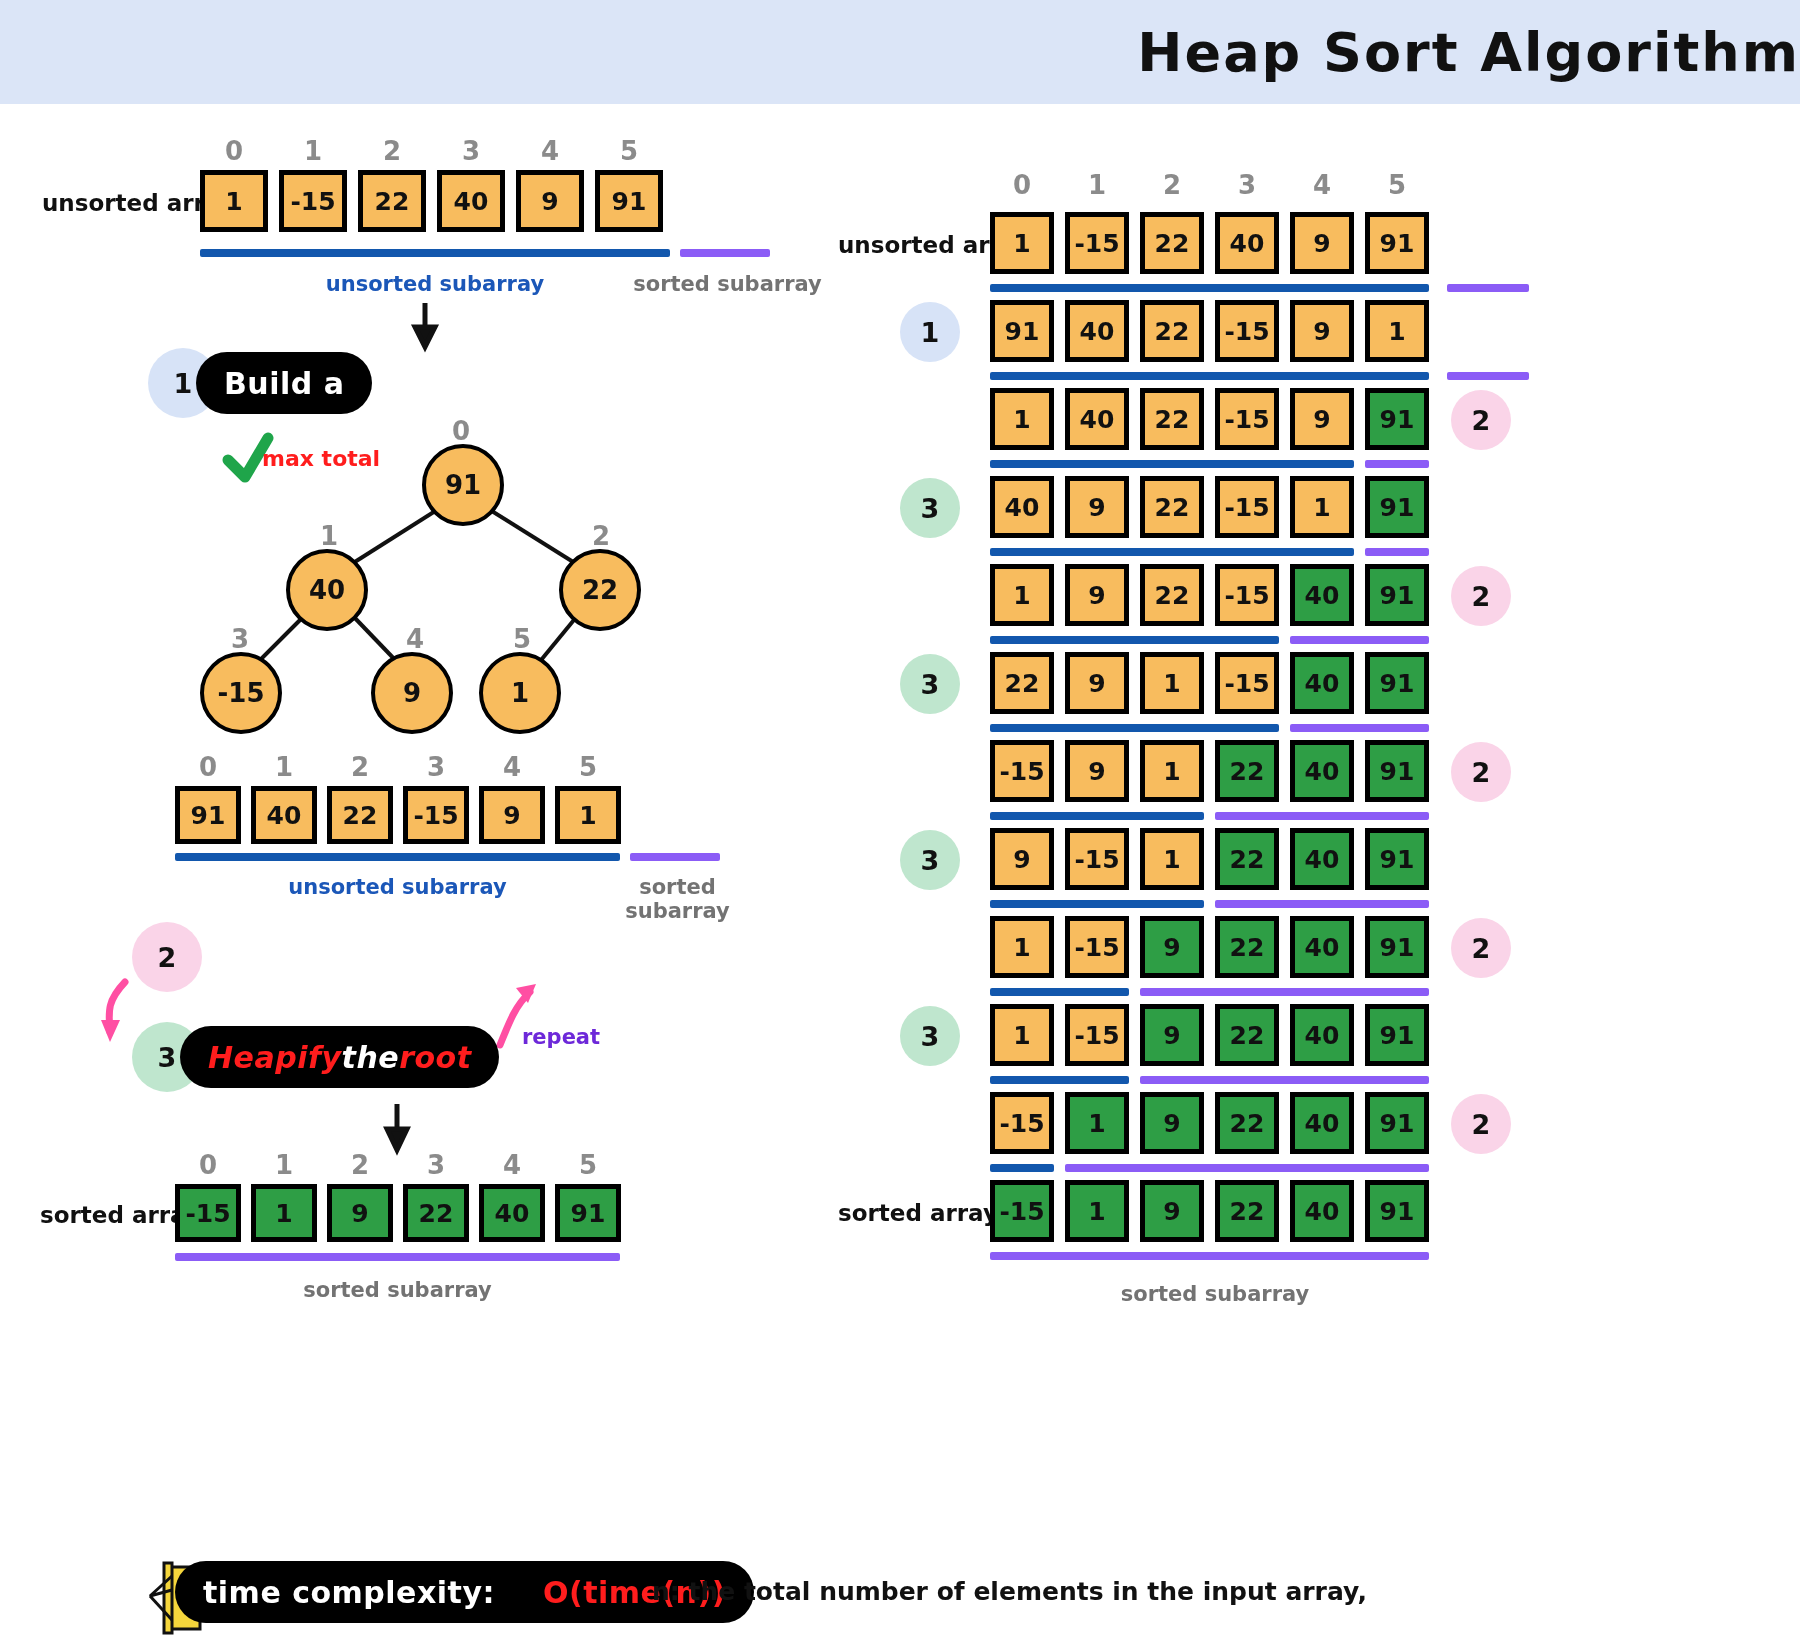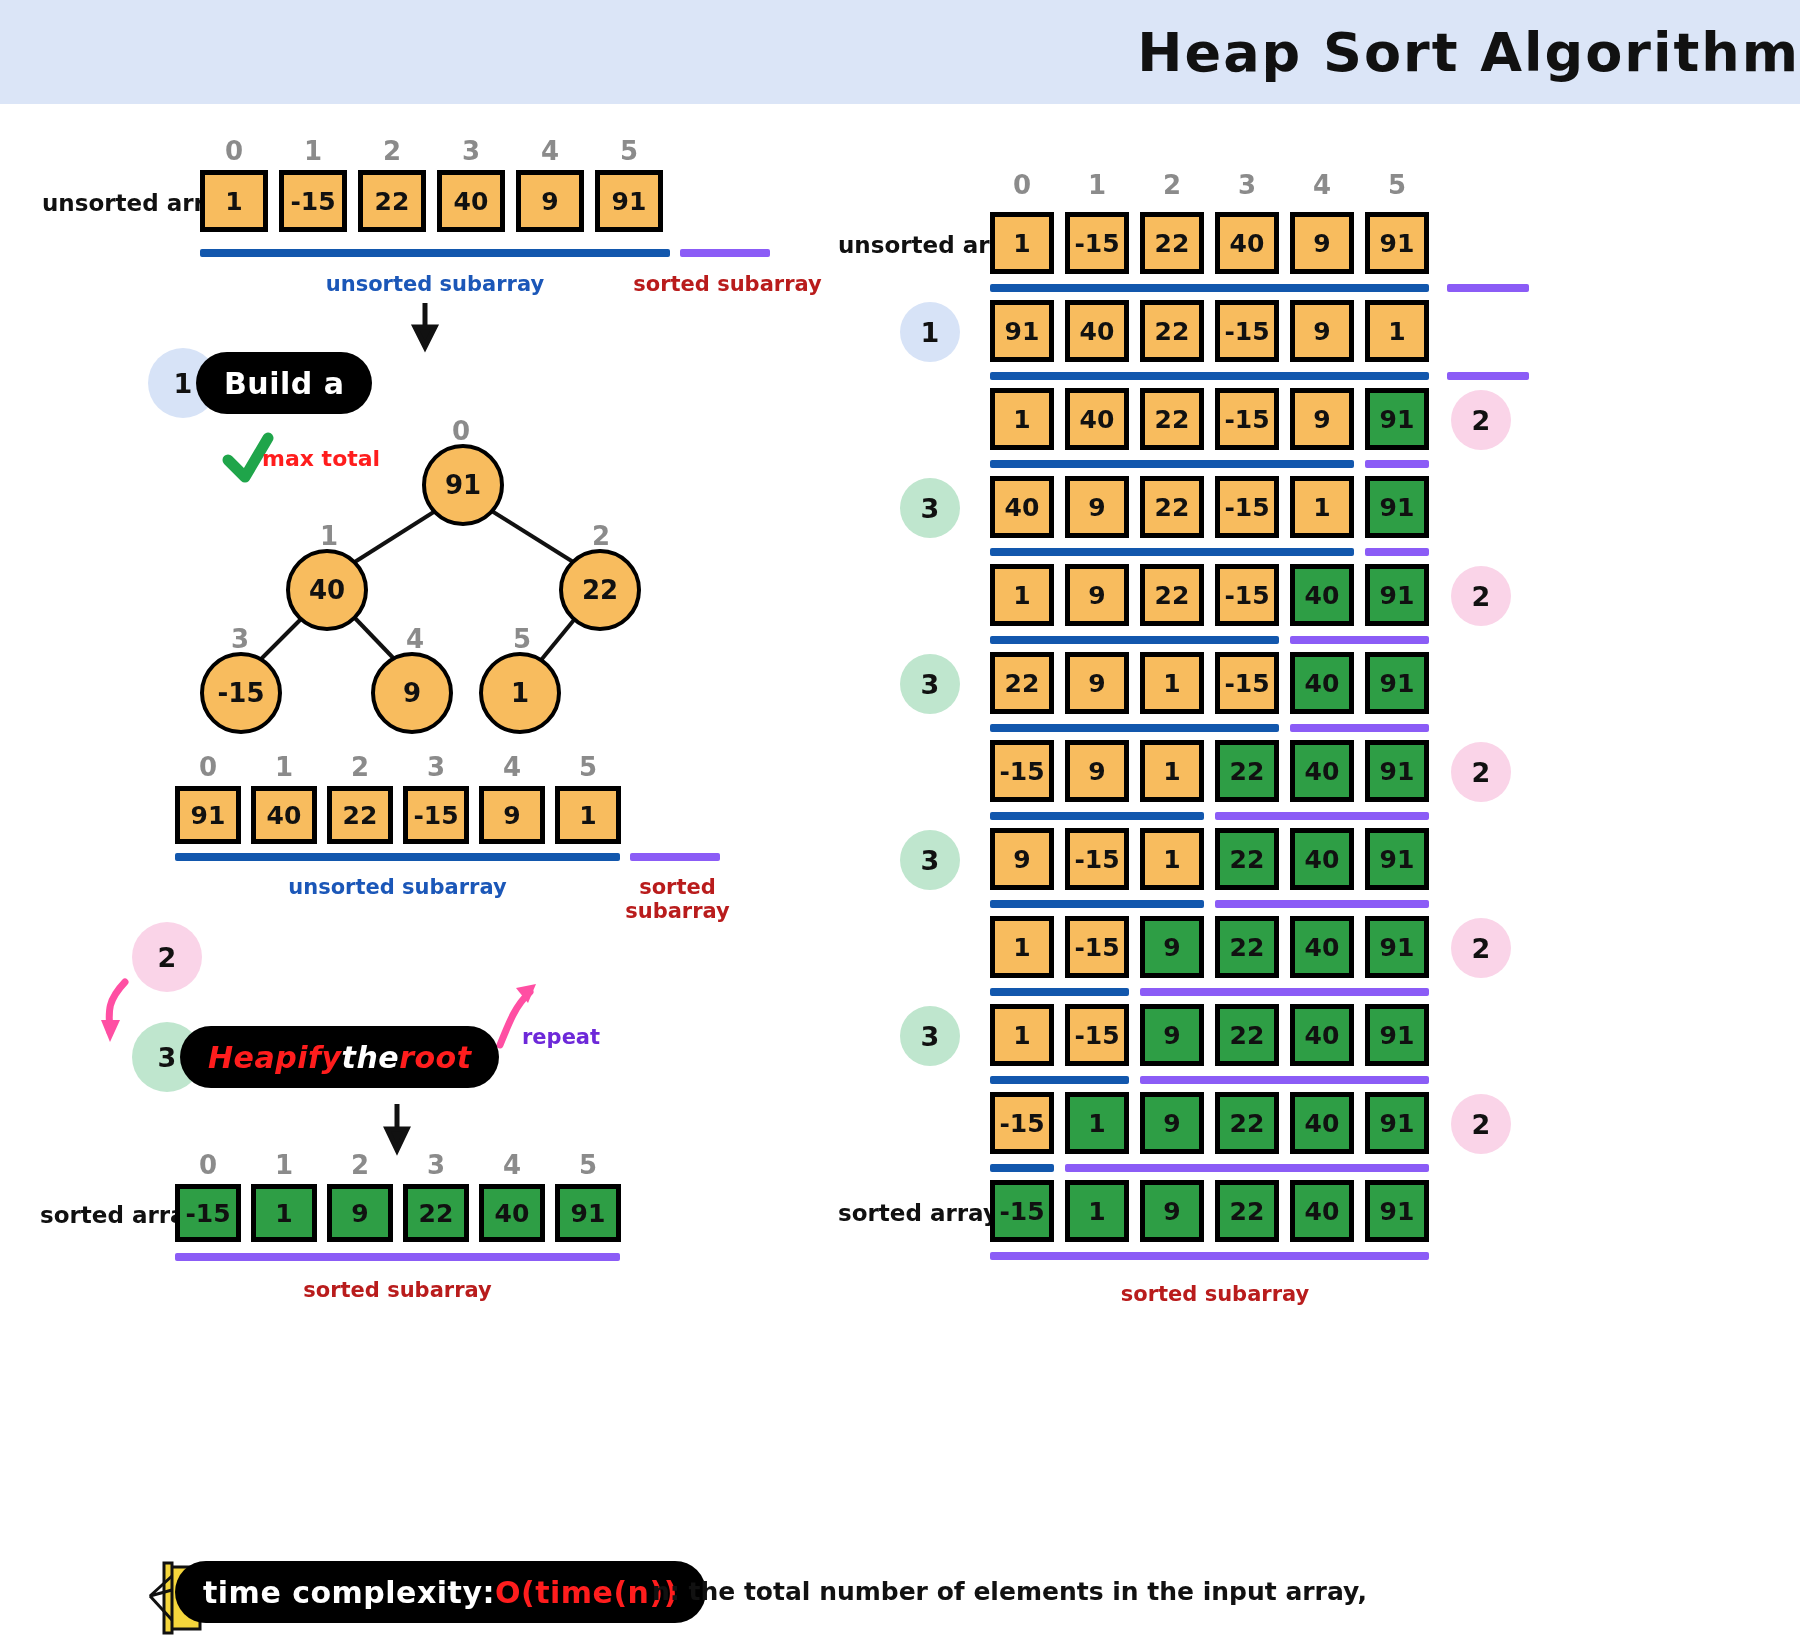--- a/index.html
+++ b/index.html
@@ -21,21 +21,21 @@
     font-family:"DejaVu Sans", sans-serif;
     font-weight:bold; font-size:54px; color:#111111;
     letter-spacing:2px;
   }
 
   
   .hand { font-family:"DejaVu Sans", sans-serif; font-weight:bold; }
   .idx  { color:#8b8b8b; font-size:26px; font-weight:bold; text-align:center; }
   .rowlabel { font-size:23px; font-weight:bold; color:#111; white-space:nowrap; }
   .capt-blue  { color:#1b57b8; font-size:21px; font-weight:bold; }
-  .capt-purple{ color:#b91c1c; font-size:21px; font-weight:bold; }
+  .capt-purple{ color:#737373; font-size:21px; font-weight:bold; }
 
   
   .cell {
     border:5px solid #000; display:flex; align-items:center; justify-content:center;
     font-size:25px; font-weight:bold; color:#111; background:#f8bc5e;
   }
   .cell.green { background:#2e9e45; }
 
   
   .bar-blue   { background:#1257ad; height:8px; border-radius:2px; }
@@ -377,18 +377,18 @@
 <div class="abs" style="left:0; top:1545px; width:1800px; height:105px;">
 
   <svg class="overlay" width="1800" height="1650" style="top:-1545px;">
     <g transform="translate(148,1560)">
       <rect x="22" y="7" width="30" height="62" fill="#f5d63c" stroke="#111" stroke-width="3"></rect>
       <rect x="16" y="3" width="8" height="70" fill="#f5d63c" stroke="#111" stroke-width="3"></rect>
       <path d="M24,16 L2,36 L24,30" fill="none" stroke="#111" stroke-width="3"></path>
       <path d="M24,60 L2,36" fill="none" stroke="#111" stroke-width="3"></path>
     </g>
   </svg>
-  <div class="pill" id="footer-pill" style="position:absolute; left:175px; top:16px; height:62px;">
+  <div class="pill" id="footer-pill" style="position:absolute; left:175px; top:16px; height:62px;gap:48px;">
       <span>time complexity: </span>
       <span class="hl">O(time(n))</span>
     </div>
   <div class="abs hand" style="left:652px; top:32px; font-size:25px; font-weight:bold; color:#111; white-space:nowrap;">n: the total number of elements in the input array,</div>
 </div>
 
 </body></html>

